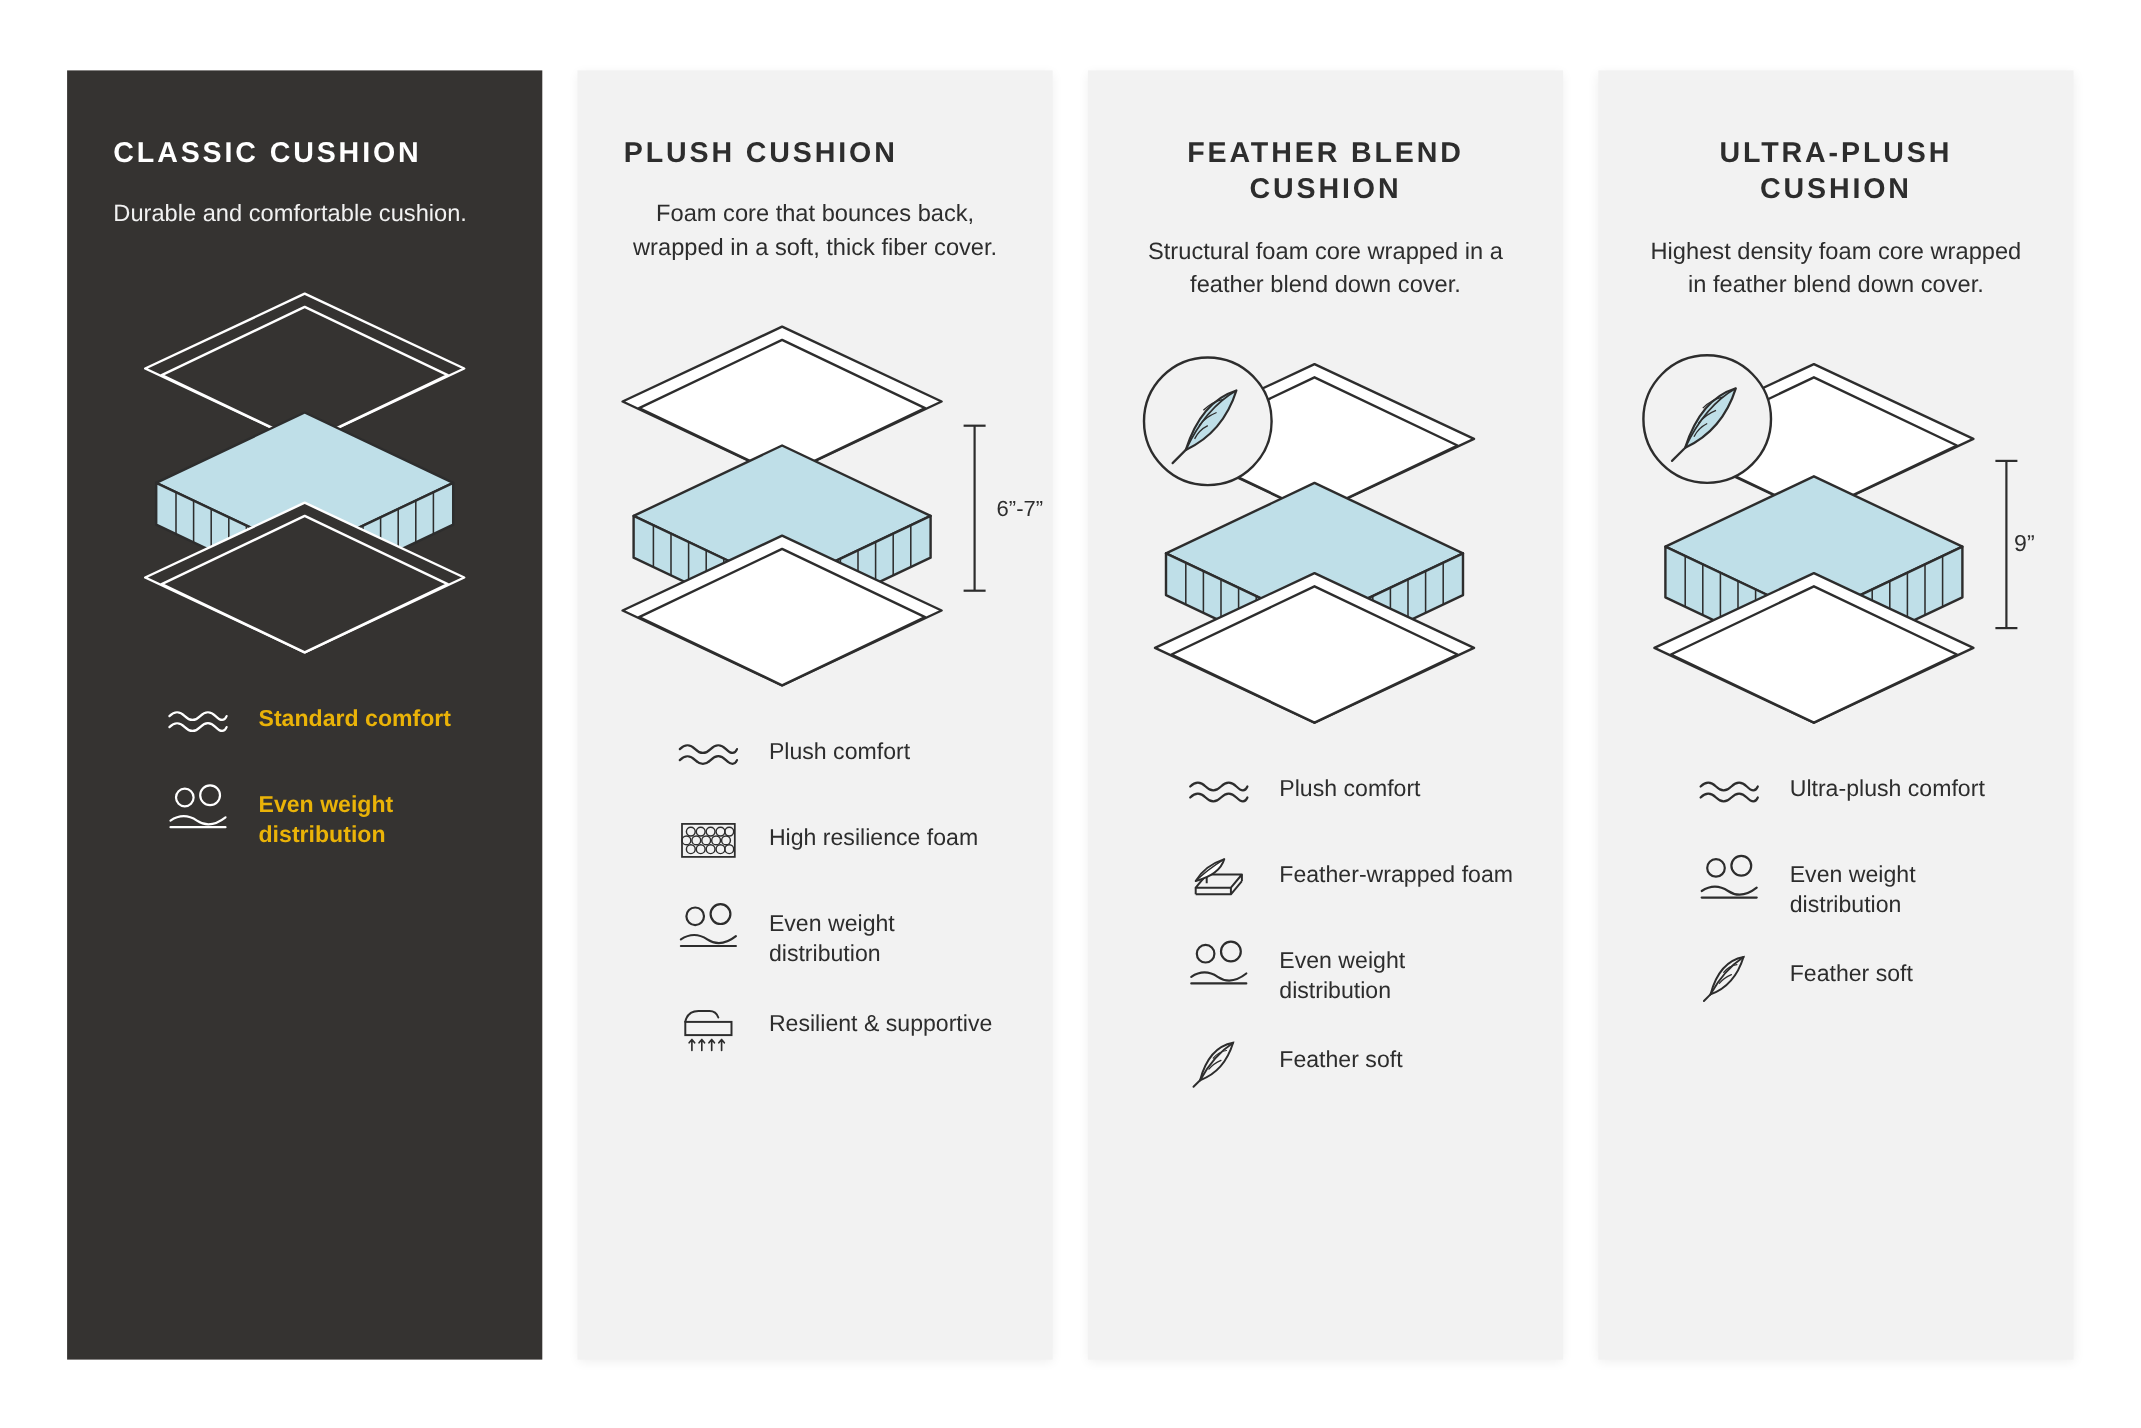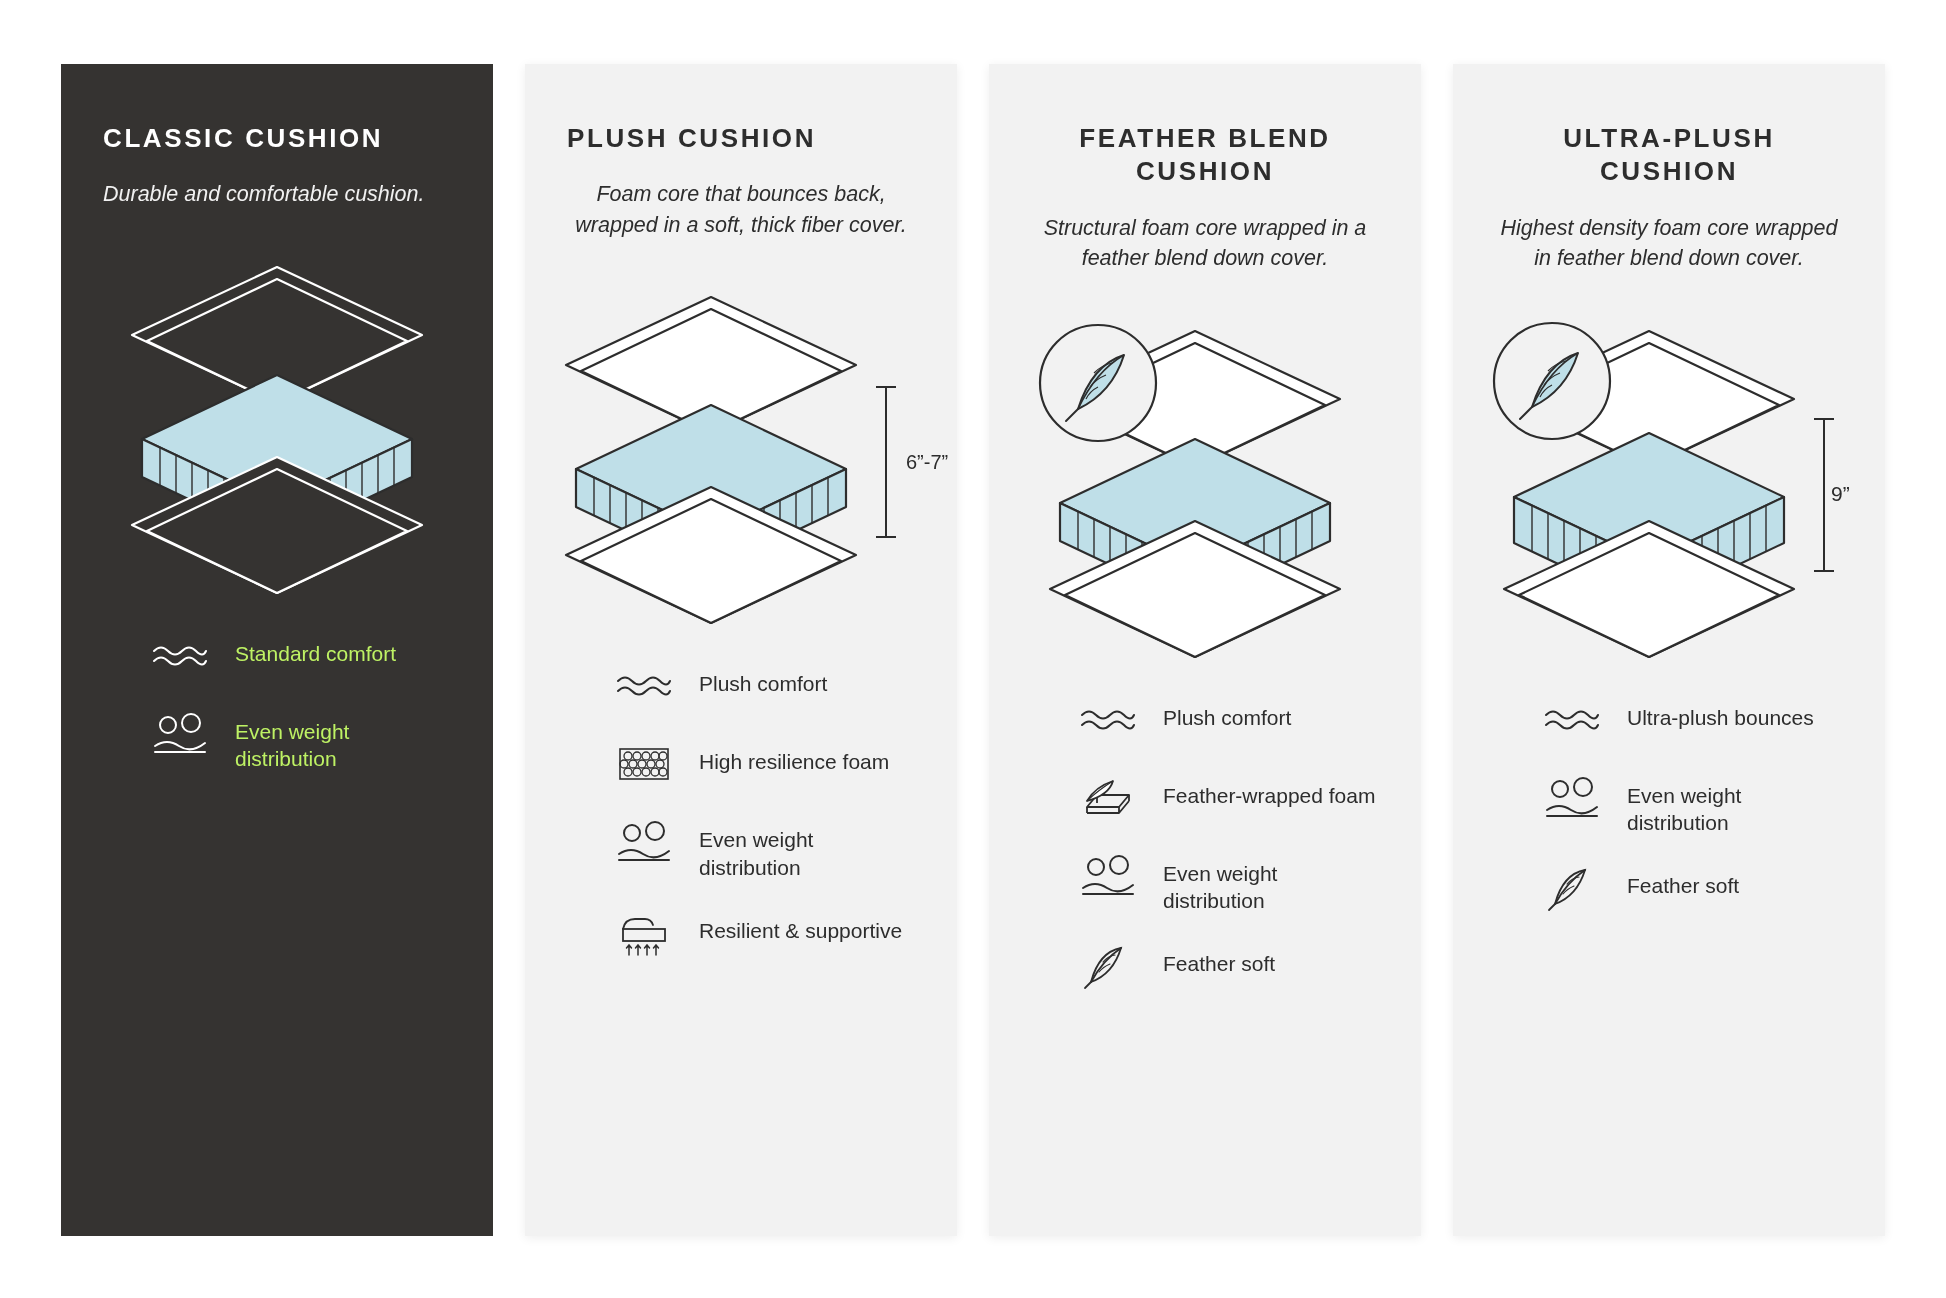--- a/index.html
+++ b/index.html
@@ -45,21 +45,20 @@
     text-transform: uppercase;
   }
   .card.dark .card-title { color: #ffffff; }
   .card-desc {
     font-size: 21.5px;
     color: #2d2d2d;
     text-align: center;
     line-height: 1.42;
     margin: 0;
     max-width: 360px;
-    font-style: italic;
   }
   .card.dark .card-desc { color: #f1f1f1; }
 
   .art {
     position: relative;
     width: 100%;
     height: 380px;
     margin-top: 22px;
     display: flex;
     justify-content: center;
@@ -89,21 +88,21 @@
     justify-content: center;
   }
   .feature .ficon svg { display: block; }
   .feature .flabel {
     font-size: 21px;
     line-height: 1.3;
     color: #2d2d2d;
     padding-top: 10px;
     max-width: 230px;
   }
-  .card.dark .feature .flabel { color: #bef264; }
+  .card.dark .feature .flabel { color: #eab308; font-weight: bold; }
 
   .measure-label {
     font-size: 20px;
     color: #2d2d2d;
   }
 </style>
 </head>
 <body>
 
 <div class="board">
@@ -446,21 +445,21 @@
     </div>
 
     <div class="features">
       <div class="feature">
         <span class="ficon">
           <svg width="58" height="30" viewBox="0 0 58 30" fill="none" stroke="#2d2d2d" stroke-width="2" stroke-linecap="round">
             <path d="M3 10 q7 -7 14 0 t14 0 t14 0 t10 0"></path>
             <path d="M3 20 q7 -7 14 0 t14 0 t14 0 t10 0"></path>
           </svg>
         </span>
-        <span class="flabel">Ultra-plush bounces</span>
+        <span class="flabel">Ultra-plush comfort</span>
       </div>
       <div class="feature">
         <span class="ficon">
           <svg width="58" height="44" viewBox="0 0 58 44" fill="none" stroke="#2d2d2d" stroke-width="2" stroke-linecap="round">
             <circle cx="17" cy="13" r="8"></circle>
             <circle cx="40" cy="11" r="9"></circle>
             <path d="M4 34 q12 -8 24 0 t26 -3"></path>
             <line x1="4" y1="40" x2="54" y2="40"></line>
           </svg>
         </span>

